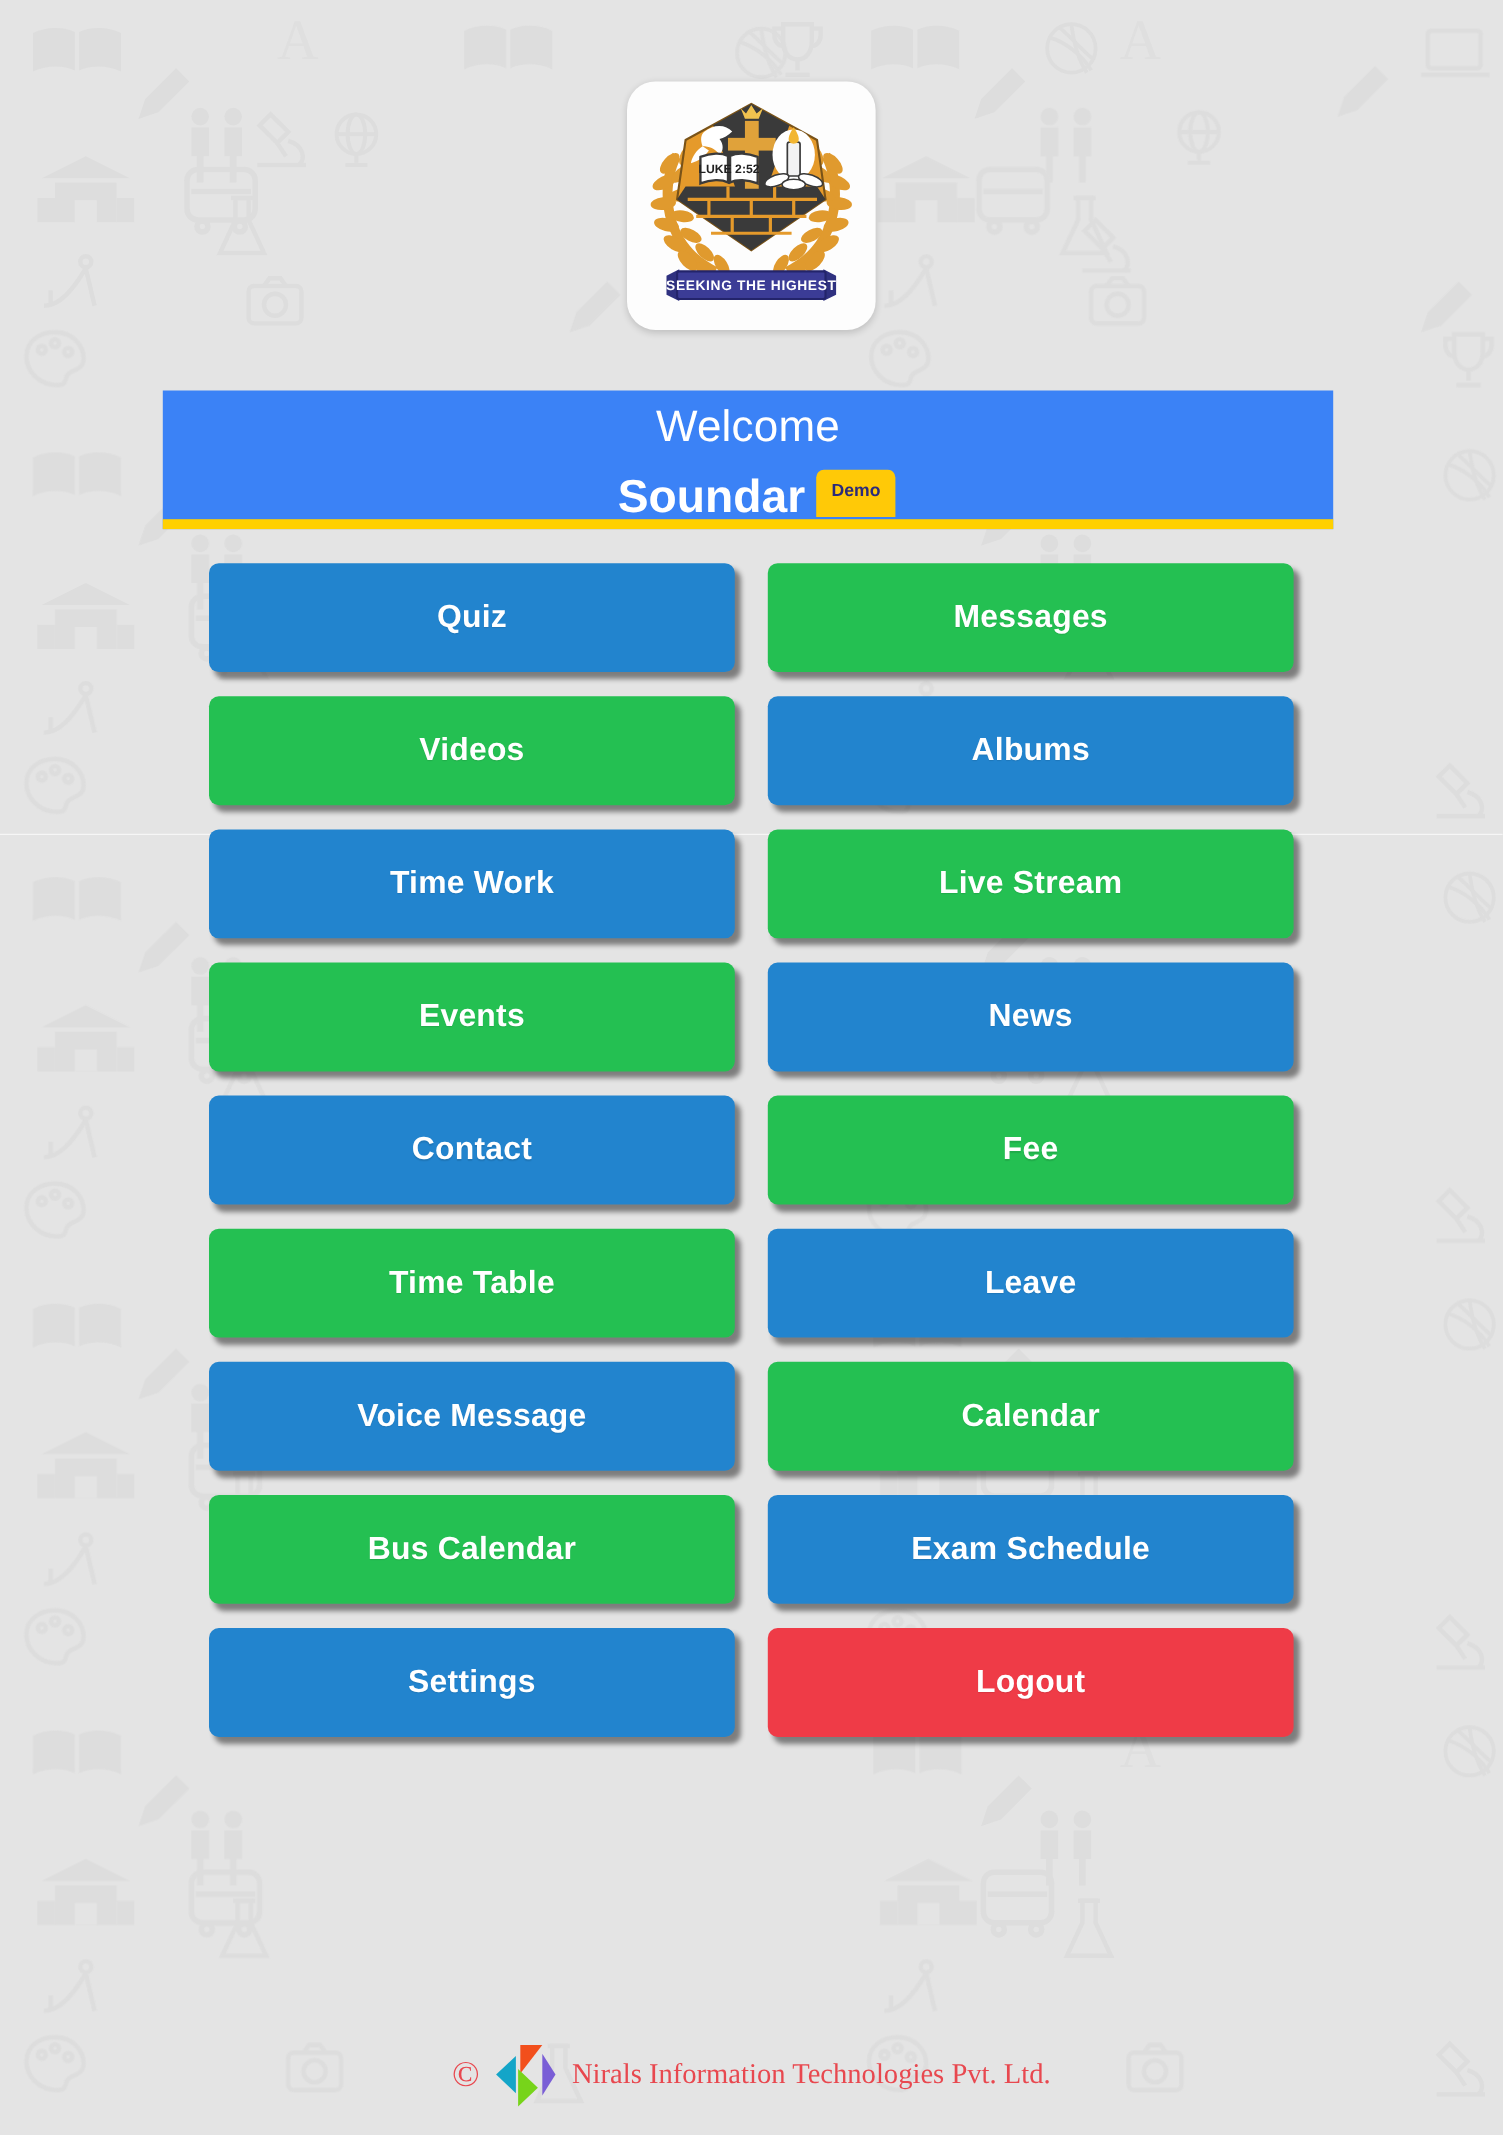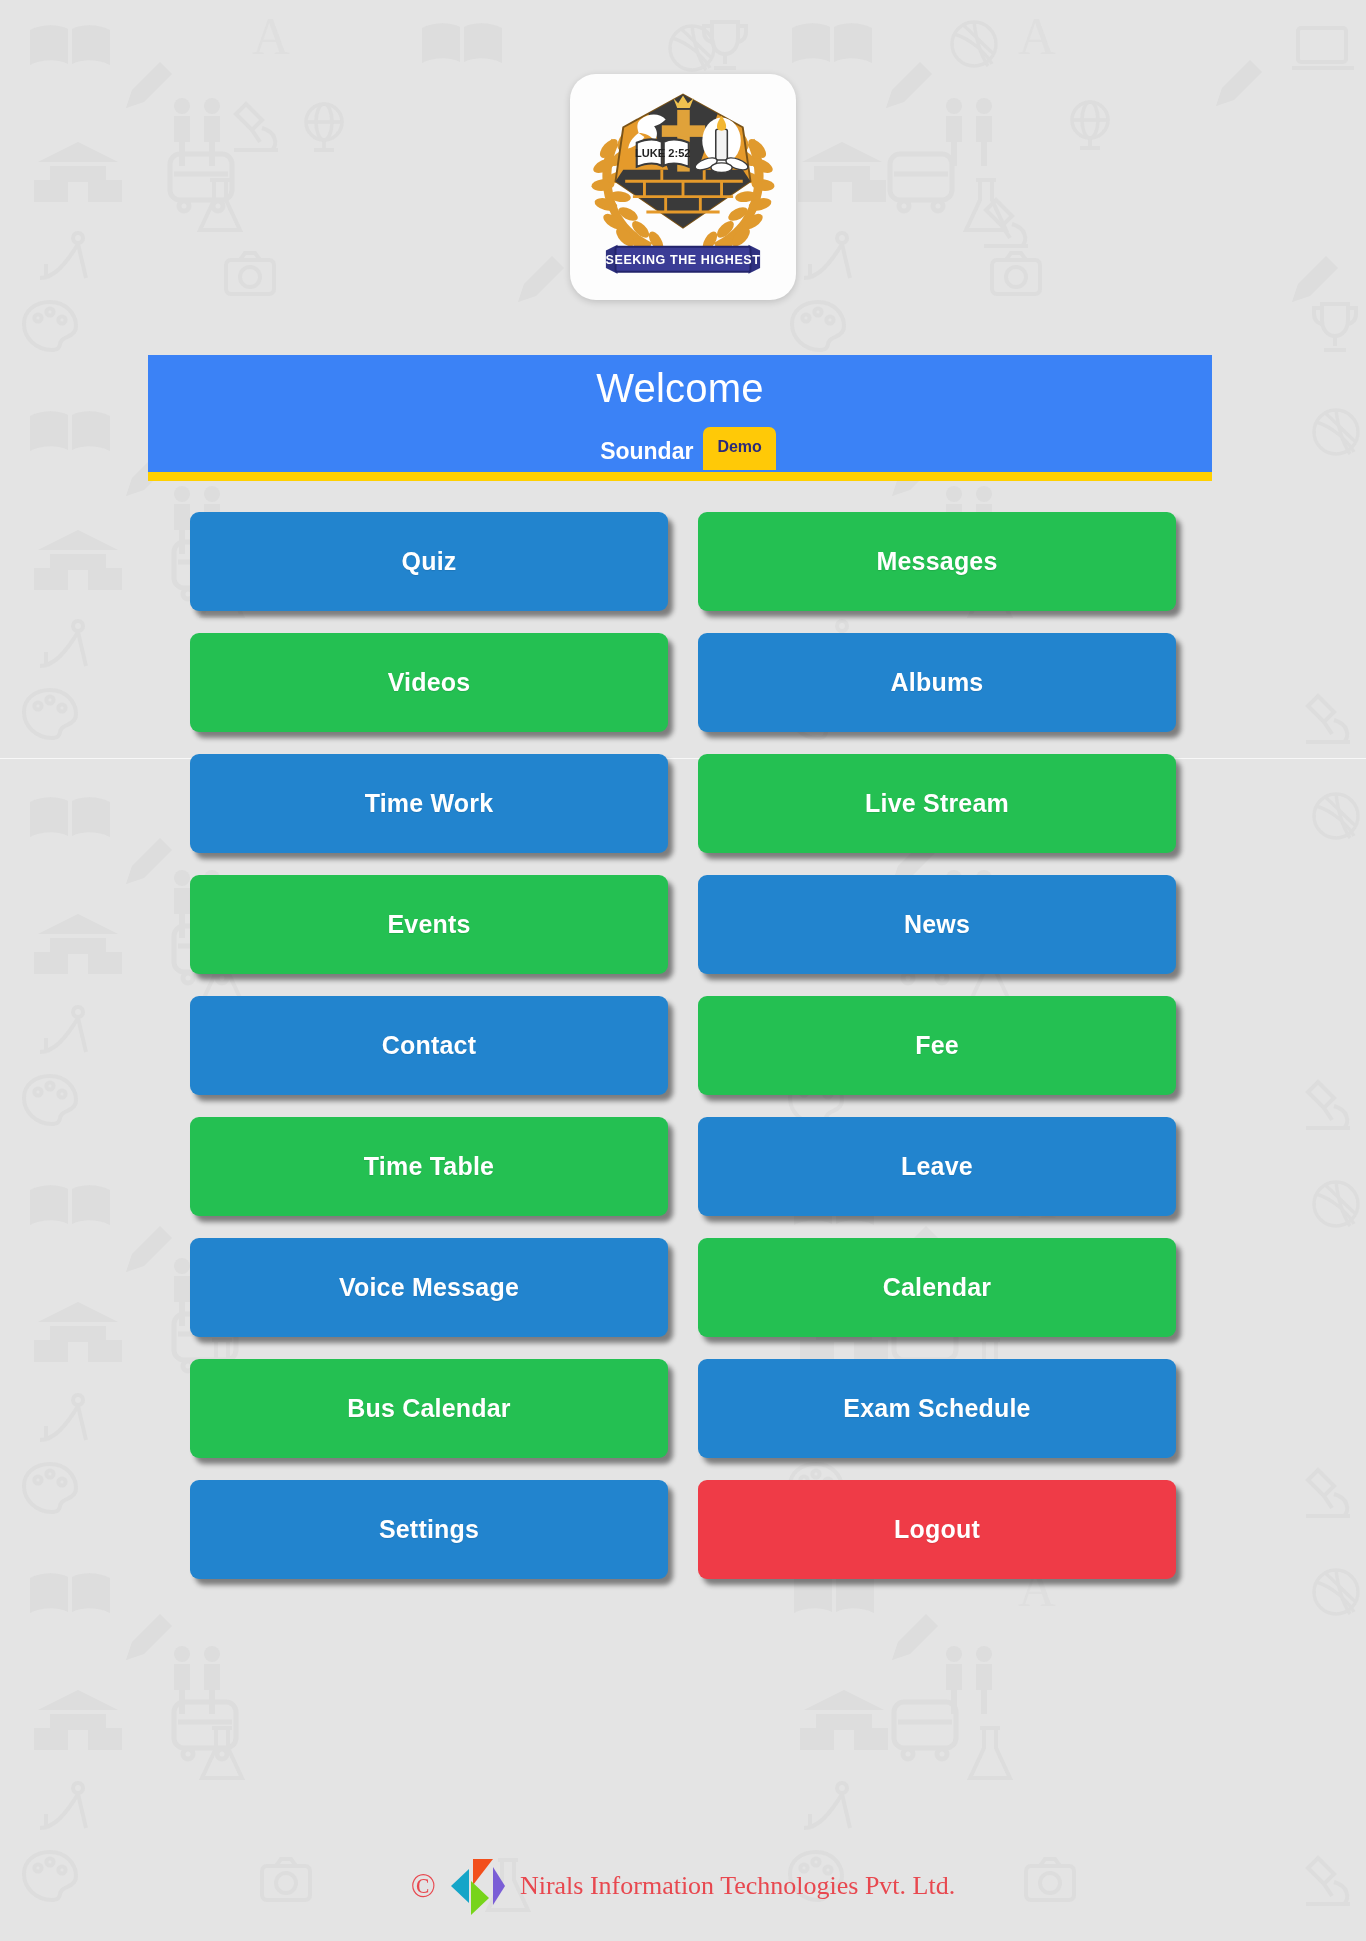--- a/index.html
+++ b/index.html
@@ -83,21 +83,21 @@
     letter-spacing: .2px;
   }
   .welcome-userrow {
     display: flex;
     align-items: flex-end;
     gap: 10px;
     margin-top: 14px;
   }
   .welcome-user {
     color: #ffffff;
-    font-size: 23px;
+    font-size: 42px;
     font-weight: 700;
     line-height: 36px;
     margin-left: 16px;
   }
   .demo-badge {
     background: #ffc907;
     color: #2b2a7a;
     font-size: 16px;
     font-weight: 700;
     line-height: 22px;
@@ -115,21 +115,21 @@
     display: grid;
     grid-template-columns: 478px 478px;
     column-gap: 30px;
     row-gap: 22px;
   }
   .menu-btn {
     height: 99px;
     border: none;
     border-radius: 9px;
     color: #ffffff;
-    font-size: 25px;
+    font-size: 29px;
     font-weight: 700;
     font-family: "Liberation Sans", sans-serif;
     letter-spacing: .2px;
     display: flex;
     align-items: center;
     justify-content: center;
     cursor: pointer;
     box-shadow: 5px 6px 5px rgba(0,0,0,0.45);
     text-shadow: 0 1px 1px rgba(0,0,0,0.10);
   }

